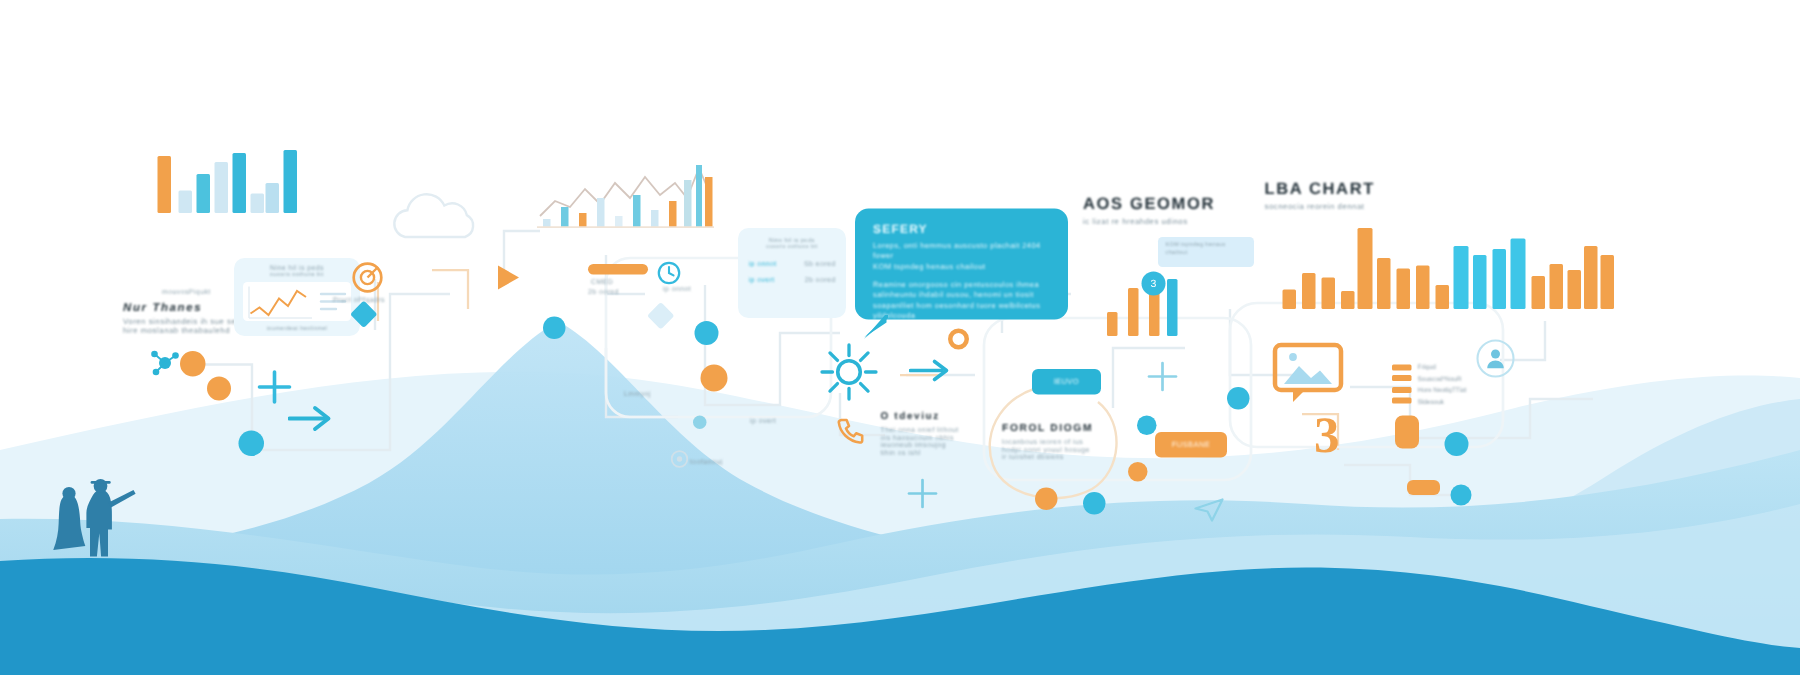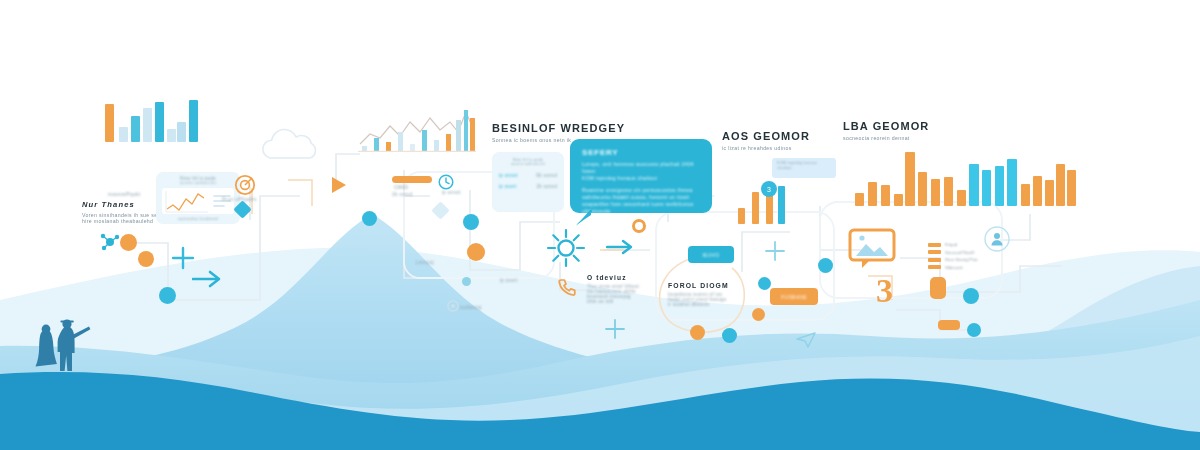--- a/index.html
+++ b/index.html
@@ -229,24 +229,20 @@
 
     <div class="abs tiny" style="left:416px;top:260px;">Lmmyoj</div>
     <div class="abs tiny" style="left:460px;top:305px;">toofanouj</div>
     <svg class="abs" style="left:447px;top:300px;" width="12" height="12" viewBox="0 0 12 12">
       <circle cx="6" cy="6" r="5.2" fill="none" stroke="#cfe0e9" stroke-width="1.2"></circle>
       <circle cx="6" cy="6" r="1.8" fill="#cfe0e9"></circle>
     </svg>
     <div class="abs tiny" style="left:500px;top:278px;">ip  overt</div>
     <div class="abs dot" style="left:462px;top:277px;width:9px;height:9px;background:#8ed3e8;"></div>
 
-    <div class="abs" style="left:492px;top:122px;">
-      <div class="head">BESINLOF WREDGEY</div>
-      <div class="sub" style="margin-top:3px;">Sonnea  ic boems onus   netn ik</div>
-    </div>
 
     <div class="abs card" style="left:492px;top:152px;width:72px;height:60px;">
       <div class="tiny" style="text-align:center;margin-top:6px;font-size:3.8px;">Nine  hil is peds</div>
       <div class="tiny" style="text-align:center;font-size:3.4px;">oussris oothune  bit</div>
       <div style="margin-top:7px;padding:0 7px;">
         <div style="display:flex;justify-content:space-between;margin-bottom:6px;">
           <span class="tiny" style="color:#2bb4d6;">ip  onnot</span>
           <span class="tiny">Sb  eored</span>
         </div>
         <div style="display:flex;justify-content:space-between;">
@@ -352,21 +348,21 @@
       <div class="bar" style="left:14px;width:7px;height:32px;background:#f2a14b;"></div>
       <div class="bar" style="left:28px;width:7px;height:42px;background:#f2a14b;"></div>
       <div class="bar" style="left:40px;width:7px;height:38px;background:#35bade;"></div>
     </div>
     <div class="abs dot" style="left:761px;top:181px;width:16px;height:16px;background:#35bade;
                 display:flex;align-items:center;justify-content:center;color:#fff;font-size:7px;">
       <span>3</span>
     </div>
 
     <div class="abs" style="left:843px;top:120px;">
-      <div class="head">LBA GEOMOR</div>
+      <div class="head">LBA CHART</div>
       <div class="sub" style="margin-top:3px;">socneocia reorein  dennat</div>
     </div>
 
     <div class="abs" style="left:855px;top:148px;width:225px;height:58px;">
       <div class="bar" style="left:0;width:9px;height:13px;background:#f2a14b;"></div>
       <div class="bar" style="left:13px;width:9px;height:24px;background:#f2a14b;"></div>
       <div class="bar" style="left:26px;width:9px;height:21px;background:#f2a14b;"></div>
       <div class="bar" style="left:39px;width:9px;height:12px;background:#f2a14b;"></div>
       <div class="bar" style="left:50px;width:10px;height:54px;background:#f2a14b;"></div>
       <div class="bar" style="left:63px;width:9px;height:34px;background:#f2a14b;"></div>

